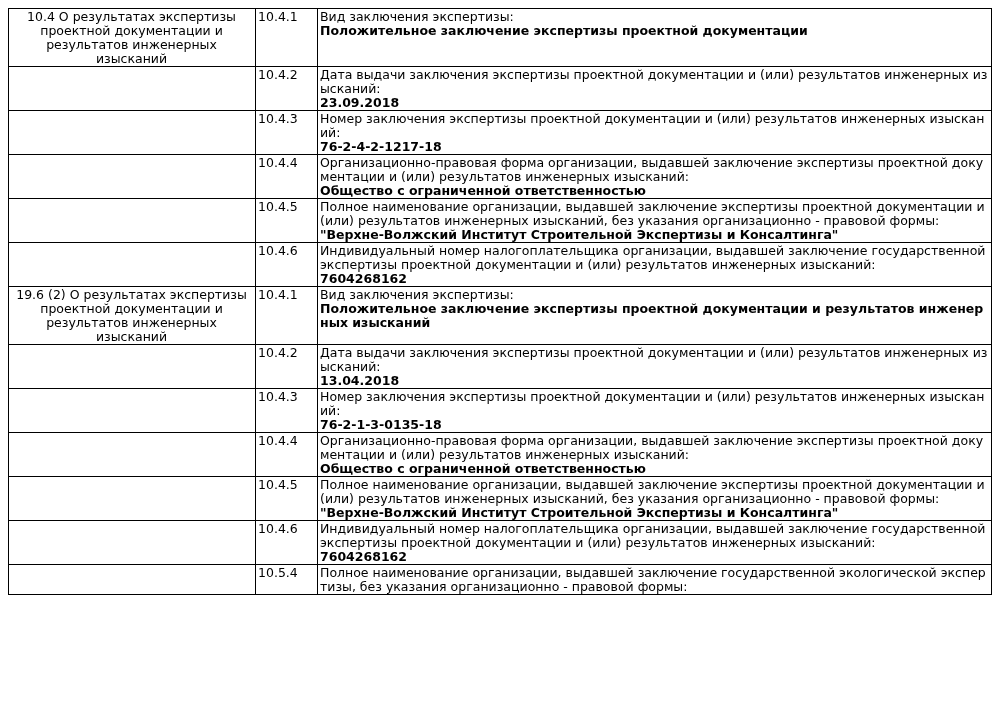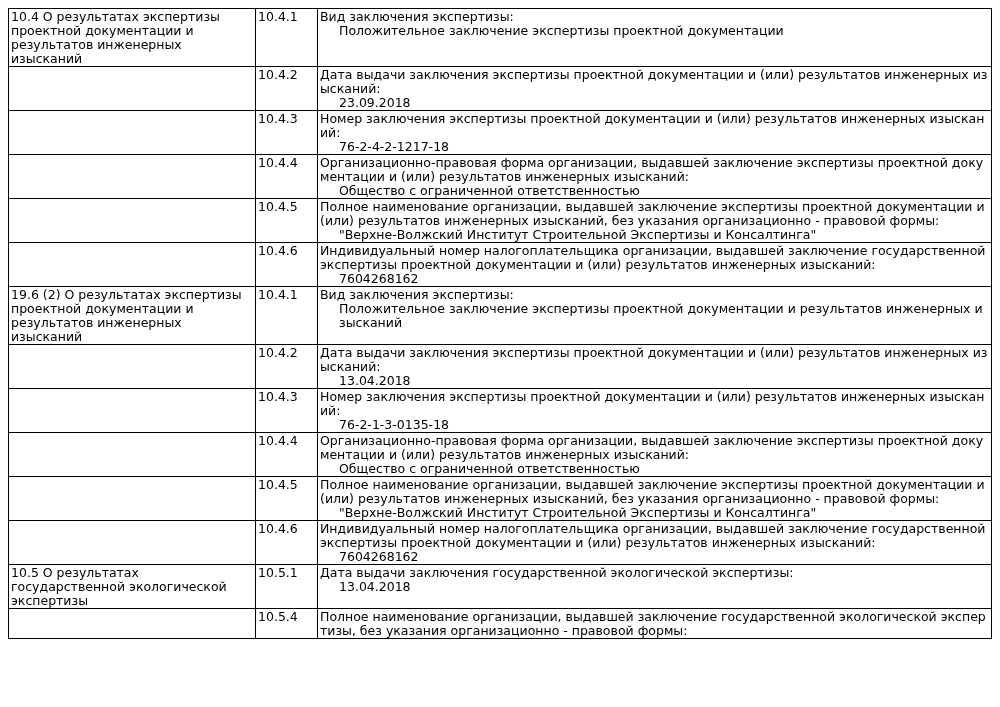--- a/index.html
+++ b/index.html
@@ -25,30 +25,30 @@
     line-height: 14px;
   }
   table.doc-table td {
     border: 1px solid #000000;
     padding: 1px 3px 0 2px;
     vertical-align: top;
     overflow: hidden;
   }
   td.cell-section {
     word-wrap: break-word;
+    text-align: center;
   }
   td.cell-num {
     vertical-align: middle;
   }
   .field-label, .field-value {
     word-break: break-all;
   }
   .field-value {
-    font-weight: normal;
-    margin-left: 19px;
+    font-weight: bold;
   }
 </style>
 </head>
 <body>
 
 <div class="page">
   <table class="doc-table">
     <colgroup>
       <col style="width:247px">
       <col style="width:62px">
@@ -145,28 +145,20 @@
         </tr>
         <tr>
           <td class="cell-section"></td>
           <td class="cell-num">10.4.6</td>
           <td class="cell-content">
             <div class="field-label">Индивидуальный номер налогоплательщика организации, выдавшей заключение государственной экспертизы проектной документации и (или) результатов инженерных изысканий:</div>
             <div class="field-value">7604268162</div>
           </td>
         </tr>
         <tr>
-          <td class="cell-section">10.5 О результатах государственной экологической экспертизы</td>
-          <td class="cell-num">10.5.1</td>
-          <td class="cell-content">
-            <div class="field-label">Дата выдачи заключения государственной экологической экспертизы:</div>
-            <div class="field-value">13.04.2018</div>
-          </td>
-        </tr>
-        <tr>
           <td class="cell-section"></td>
           <td class="cell-num">10.5.4</td>
           <td class="cell-content">
             <div class="field-label">Полное наименование организации, выдавшей заключение государственной экологической экспертизы, без указания организационно - правовой формы:</div>
           </td>
         </tr>
       </tbody>
   </table>
 </div>
 

